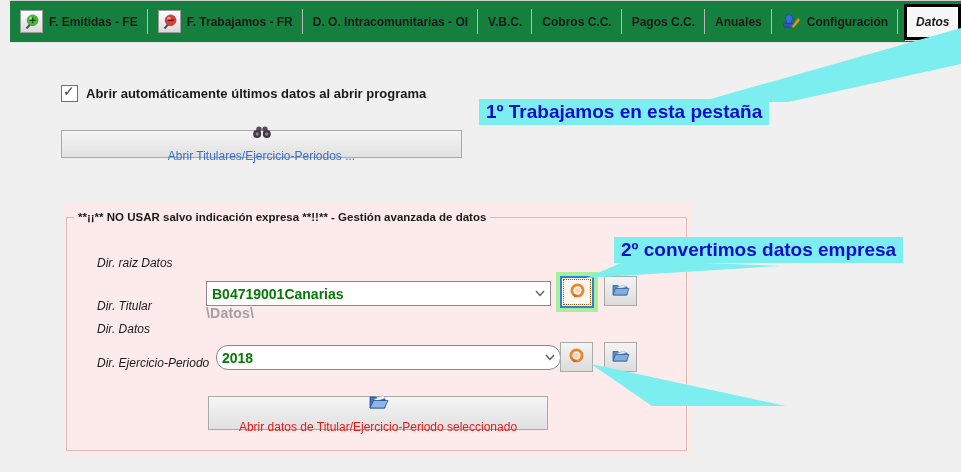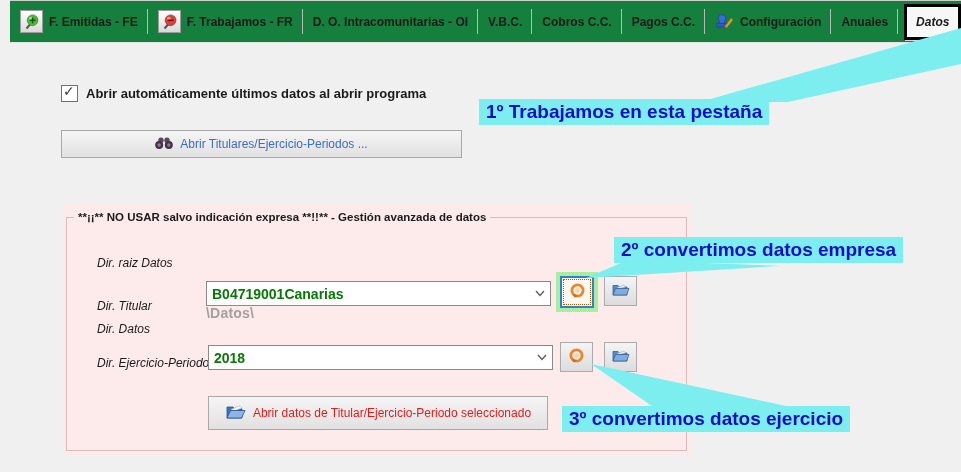--- a/index.html
+++ b/index.html
@@ -40,21 +40,21 @@
     position:relative; width:15px; height:15px; background:#ffffff; border:1px solid #707070;
   }
   .checkbox::after{
     content:'✓'; position:absolute; left:1px; top:-3px; font-size:14px; font-weight:bold; color:#3d3d3d;
   }
   .chklabel{font-weight:bold; font-size:13px;}
   
   .win-btn{
     position:absolute; display:flex; align-items:center; justify-content:center; gap:7px;
     background:linear-gradient(#f5f5f5,#e1e1e1); border:1px solid #a8a8a8;
-    font-size:12px; cursor:default; z-index:2;
+    font-size:12px; cursor:default; z-index:2;flex-direction:column;
   }
   .btn-titulares{left:61px; top:130px; width:399px; height:26px; color:#3c6ec6;}
   .btn-open-data{left:208px; top:396px; width:338px; height:32px; color:#e41b1b;}
   
   .group-bg{position:absolute; left:63px; top:203px; width:628px; height:252px; background:#fdeaea; z-index:1;}
   .group-border{position:absolute; left:66px; top:217px; width:619px; height:232px; border:1px solid #d6bcbc; z-index:1;}
   .group-title{
     position:absolute; left:74px; top:211px; font-weight:bold; font-size:11.5px;
     background:#fdeaea; padding:0 4px; z-index:2; white-space:nowrap;
   }
@@ -119,31 +119,31 @@
     <div class="tab">
       <span>V.B.C.</span>
     </div>
     <div class="tab">
       <span>Cobros C.C.</span>
     </div>
     <div class="tab">
       <span>Pagos C.C.</span>
     </div>
     <div class="tab">
+      <span>Anuales</span>
+    </div>
+    <div class="tab">
       <span>
         <svg width="19" height="17" viewBox="0 0 19 17">
           <path d="M4.6 11.5 C4.6 8.6 3.4 8.1 3.4 6.2 a3.6 3.6 0 1 1 7.2 0 c0 1.9 -1.2 2.4 -1.2 5.3 Z" fill="#3a6ae0" stroke="#1e3f96" stroke-width="0.7"></path>
           <rect x="1.5" y="11.3" width="12" height="3.8" rx="1" fill="#2f55c8" stroke="#1e3f96" stroke-width="0.7"></rect>
           <path d="M9.5 14.8 L16.2 5.8 L18 8.2 L11.8 16 Z" fill="#caa52a" stroke="#7c6412" stroke-width="0.6"></path>
         </svg>
       </span>
       <span>Configuración</span>
-    </div>
-    <div class="tab">
-      <span>Anuales</span>
     </div>
     <div class="tab selected">
       <span>Datos</span>
     </div>
   </div>
 
   <div class="chkrow">
     <span class="checkbox"></span>
     <span class="chklabel">Abrir automáticamente últimos datos al abrir programa</span>
   </div>
@@ -193,21 +193,21 @@
         <path d="M6 5.5 L13 3 L14.5 5 L8.5 6.5 Z" fill="#e8eef6" stroke="#9fb3cc" stroke-width="0.6"></path>
         <path d="M2 13 L4.5 6.5 L18 6.5 L15.5 13 Z" fill="#7fadde" stroke="#3a6297" stroke-width="0.8"></path>
       </svg>
     </span>
   </div>
 
   <div class="fld-label" style="left:97px; top:322px;">Dir. Datos</div>
   <div class="fld-value" style="left:206px; top:305px;">\Datos\</div>
 
   <div class="fld-label" style="left:97px; top:356px;">Dir. Ejercicio-Periodo</div>
-  <div class="combo" style="left:208px; top:345px;">
+  <div class="combo" style="left:216px; top:345px;border-radius:12px;">
     <span class="val">2018</span>
     <span class="chev">
       <svg width="10" height="7" viewBox="0 0 10 7">
           <path d="M1 1 L5 5.4 L9 1" fill="none" stroke="#5f5f5f" stroke-width="1.4"></path>
         </svg>
     </span>
   </div>
   <div class="icon-btn" style="left:560px; top:342px;">
     <span>
       <svg width="17" height="17" viewBox="0 0 17 17">
@@ -239,15 +239,14 @@
   </div>
 
   <svg class="arrows" width="961" height="472" viewBox="0 0 961 472">
     <polygon points="961,28 961,64 788,102 700,102" fill="#7deef0"></polygon>
     <polygon points="586,278 628,260 780,266" fill="#7deef0"></polygon>
     <polygon points="591,364 786,406 652,406" fill="#7deef0"></polygon>
   </svg>
 
   <div class="annotation" style="left:479px; top:99px;">1º Trabajamos en esta pestaña</div>
   <div class="annotation" style="left:614px; top:237px;">2º convertimos datos empresa</div>
-  <div class="annotation" style="left:562px; top:406px;">3º convertimos datos ejercicio</div>
 
 </div>
 
 </body></html>

